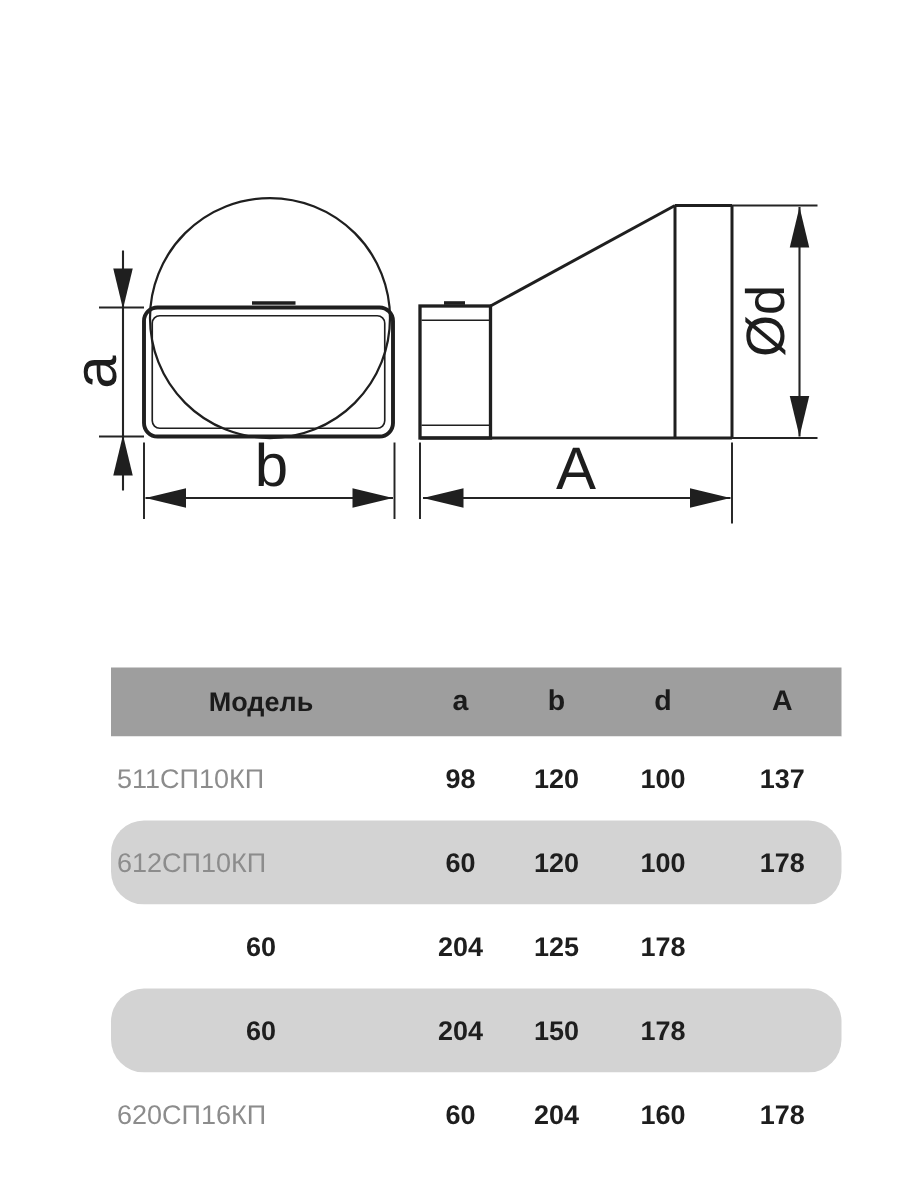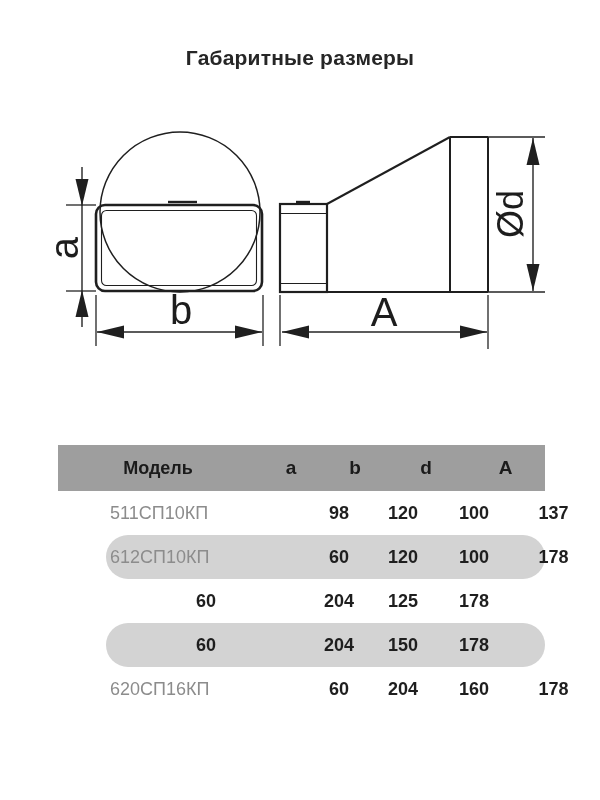--- a/index.html
+++ b/index.html
@@ -38,43 +38,42 @@
     fill: #1d1d1d;
   }
   .dim-label-small {
     font-family: "Liberation Sans", "DejaVu Sans", sans-serif;
     font-size: 36px;
     font-weight: 500;
     fill: #1d1d1d;
   }
   .spec-table {
     position: absolute;
-    left: 58px;
+    left: 74px;
     top: 445px;
     width: 487px;
   }
   .t-row {
     display: grid;
     grid-template-columns: 200px 66px 62px 80px 79px;
     align-items: center;
   }
   .t-head {
     height: 46px;
     background: #9e9e9e;
   }
   .t-head .cell {
     font-size: 19px;
     font-weight: bold;
     color: #1b1b1b;
     text-align: center;
   }
   .t-data {
-    height: 44px;
+    height: 56px;
     background: #ffffff;
-    margin-left: 48px;
   }
   .t-data.alt {
     background: #d3d3d3;
     border-radius: 22px;
   }
   .cell {
     text-align: center;
   }
   .cell.model {
     text-align: left;
@@ -91,21 +90,20 @@
     font-size: 18px;
     font-weight: bold;
     color: #1e1e1e;
   }
 </style>
 </head>
 <body>
 
 <div class="page">
 
-  <div class="page-title">Габаритные размеры</div>
 
   <svg class="diagram-svg" width="600" height="400" viewBox="0 0 600 400">
 
     <g>
       <circle cx="180" cy="212" r="80" fill="none" stroke="#1f1f1f" stroke-width="1.5"></circle>
       <rect x="96" y="205" width="166" height="86" rx="9" fill="none" stroke="#1f1f1f" stroke-width="2.6"></rect>
       <rect x="101.5" y="210.5" width="155" height="75" rx="5" fill="none" stroke="#1f1f1f" stroke-width="1.1"></rect>
       <line x1="168" y1="202" x2="197" y2="202" stroke="#1f1f1f" stroke-width="2.4"></line>
     </g>
 

